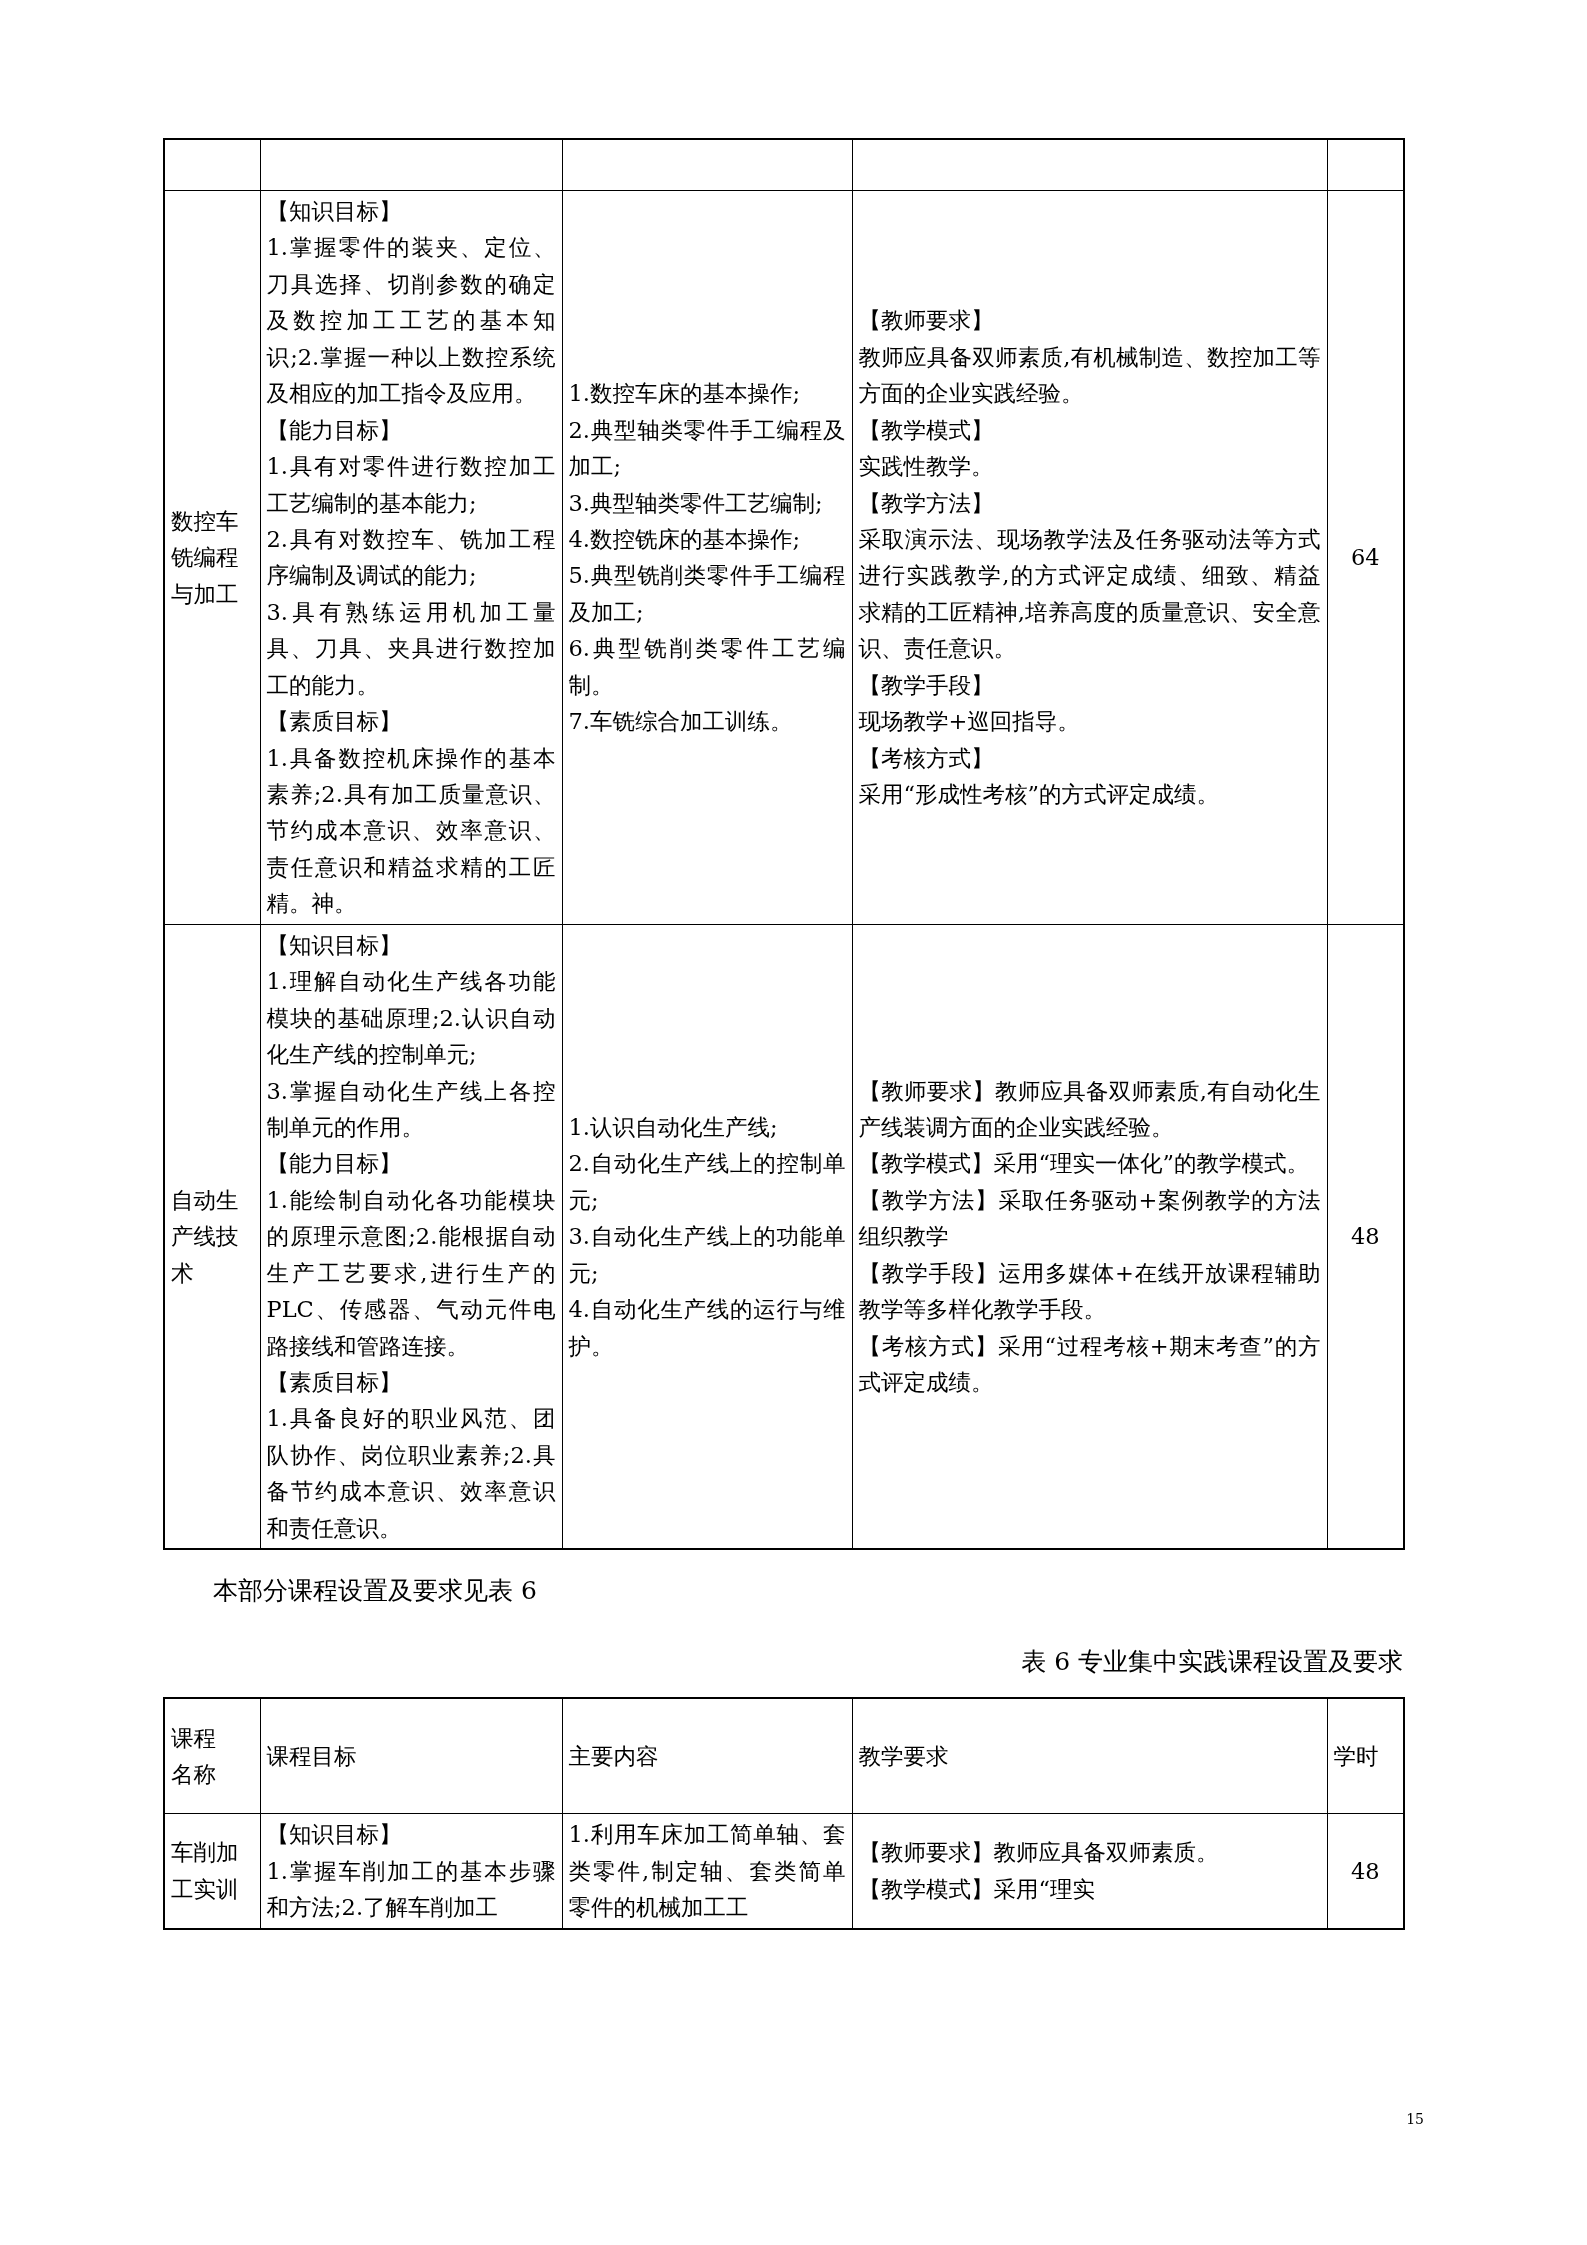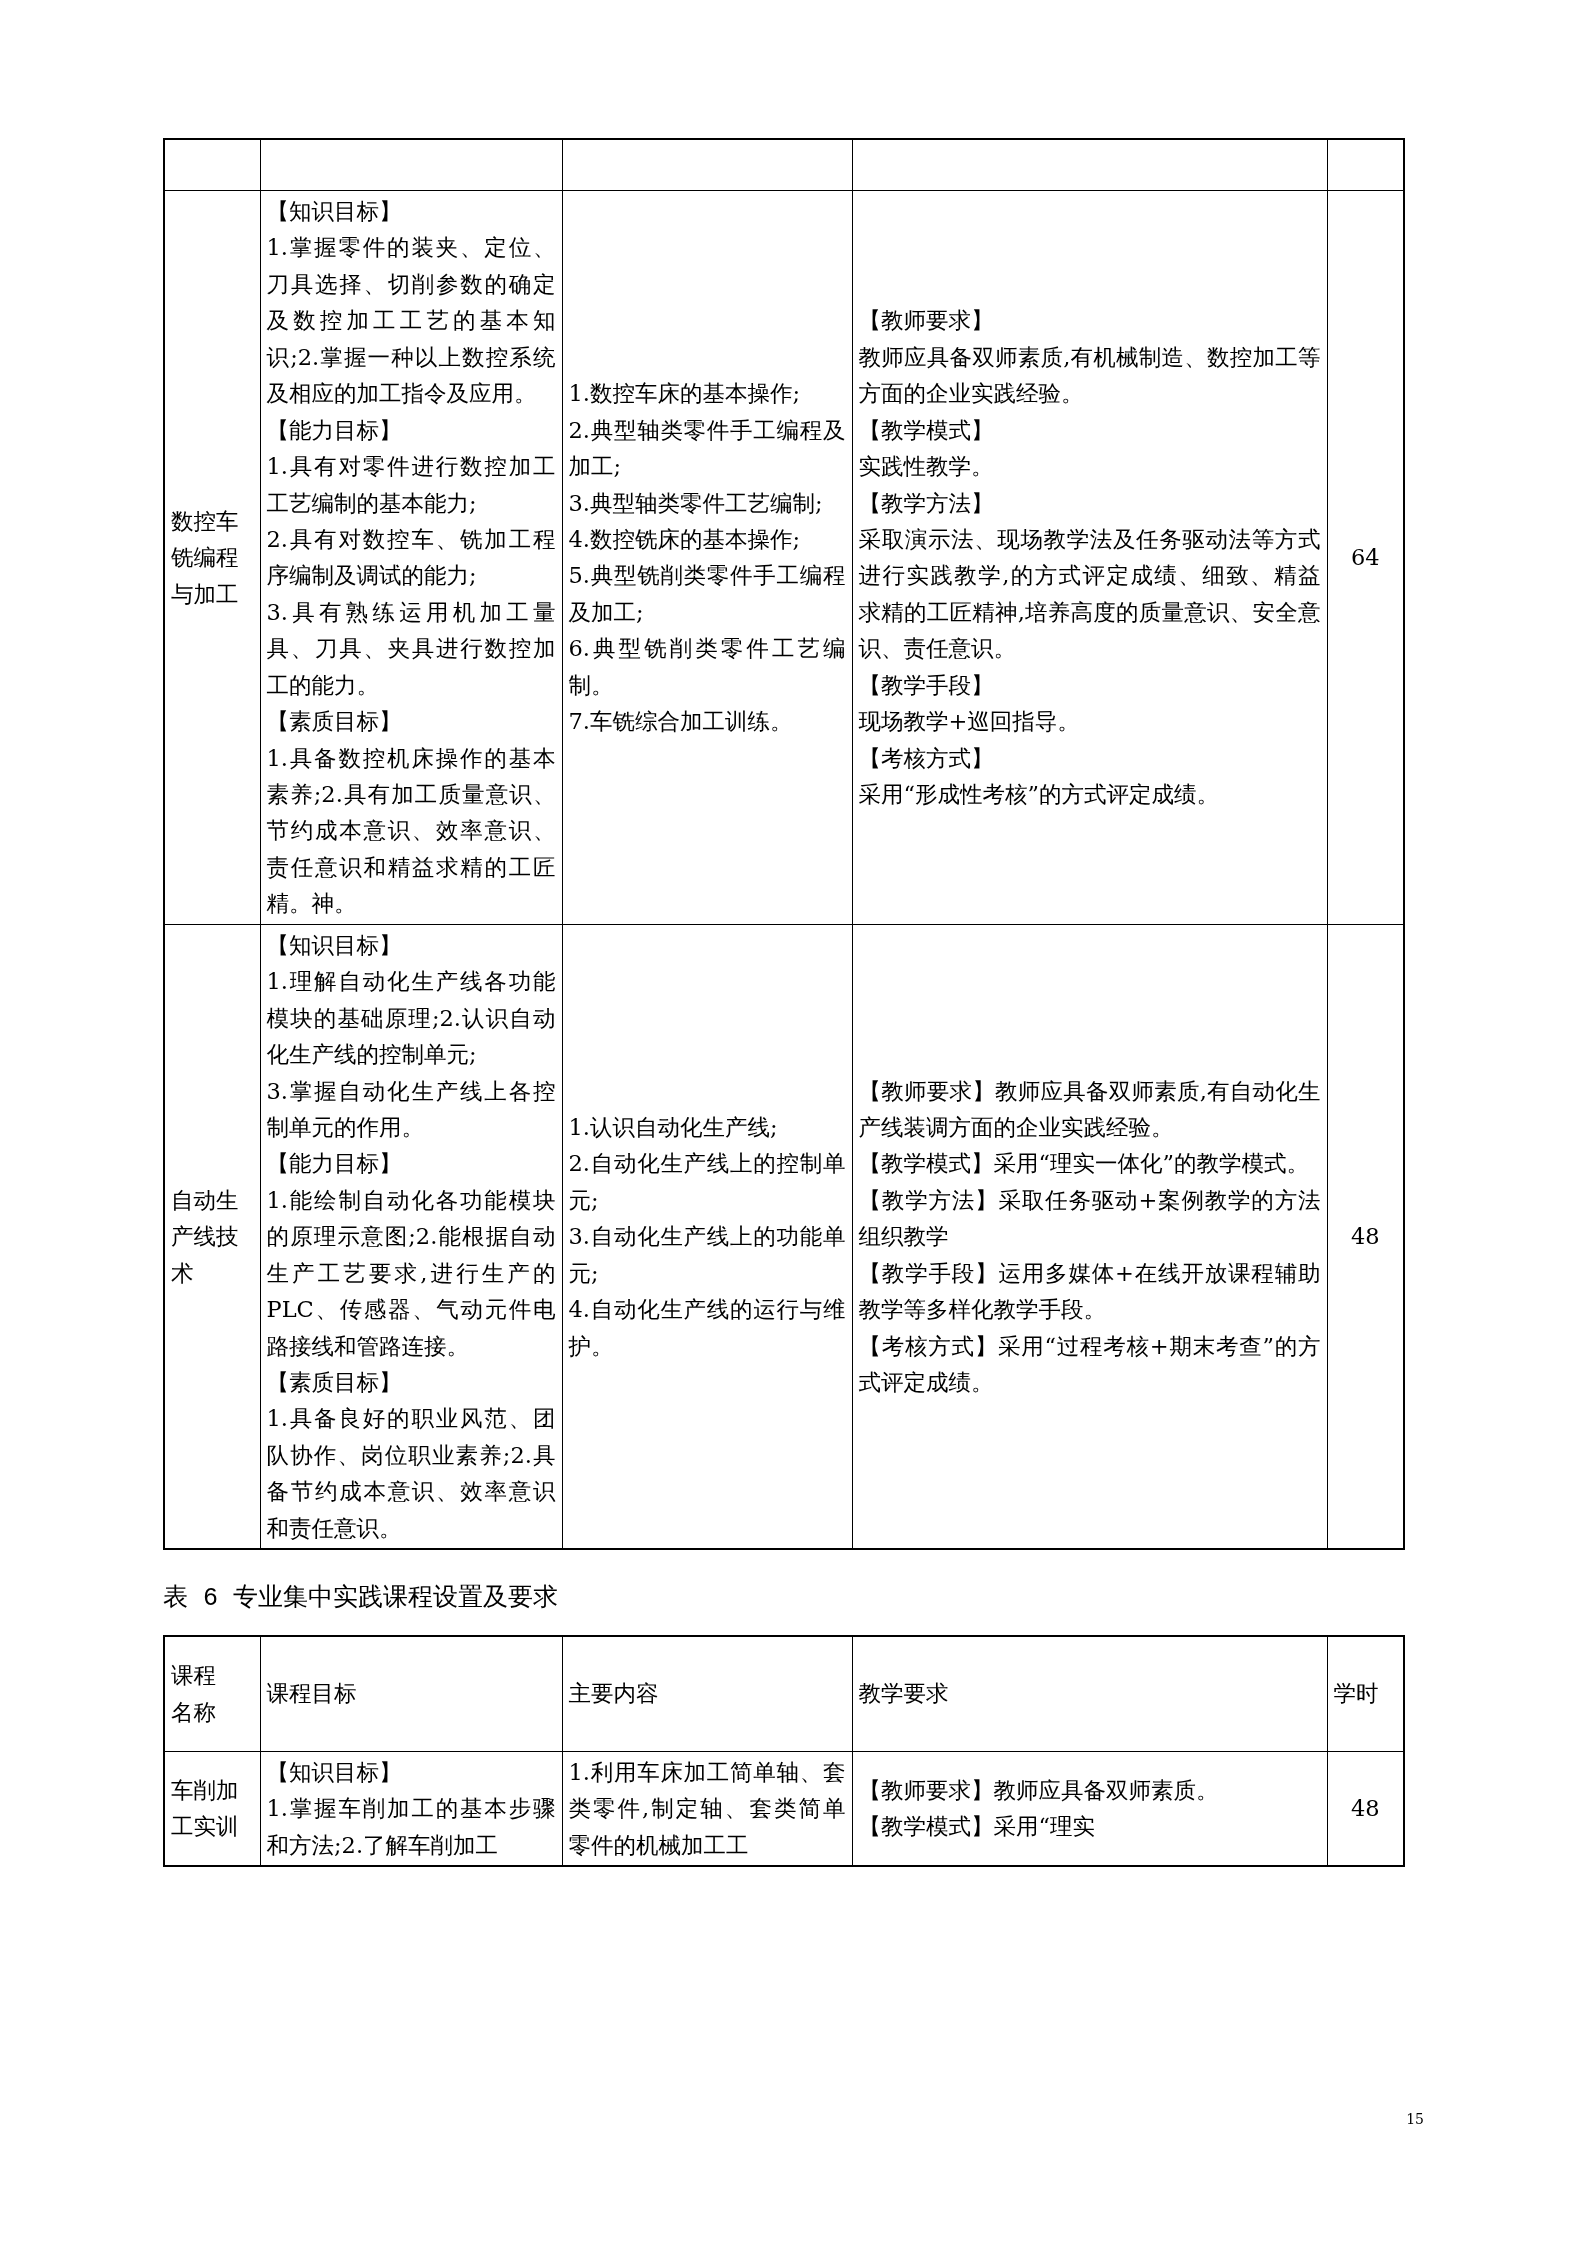--- a/index.html
+++ b/index.html
@@ -106,23 +106,22 @@
   }
   p.body-line {
     font-size: 25px;
     margin: 20px 0 0 0;
     text-indent: 50px;
     line-height: 1.7;
   }
   p.table-caption {
     font-size: 25px;
     margin: 28px 0 14px 0;
-    text-align: left;
+    text-align: right;
     line-height: 1.7;
-    font-family: Liberation Mono, monospace;
   }
 
   .page-number {
     position: absolute;
     right: 163px;
     bottom: 118px;
     font-size: 14px;
     font-family: "DejaVu Serif", "Liberation Serif", serif;
   }
 </style>
@@ -213,20 +212,21 @@
 【教学模式】采用“理实一体化”的教学模式。
 【教学方法】采取任务驱动+案例教学的方法组织教学
 【教学手段】运用多媒体+在线开放课程辅助教学等多样化教学手段。
 【考核方式】采用“过程考核+期末考查”的方式评定成绩。</div>
           </td>
           <td class="cell-hours">48</td>
         </tr>
       </tbody>
     </table>
 
+    <p class="body-line">本部分课程设置及要求见表 6</p>
     <p class="table-caption">表 6 专业集中实践课程设置及要求</p>
 
     <table class="doc-table t6">
       <colgroup>
         <col class="c1">
           <col class="c2">
           <col class="c3">
           <col class="c4">
           <col class="c5">
       </colgroup>

